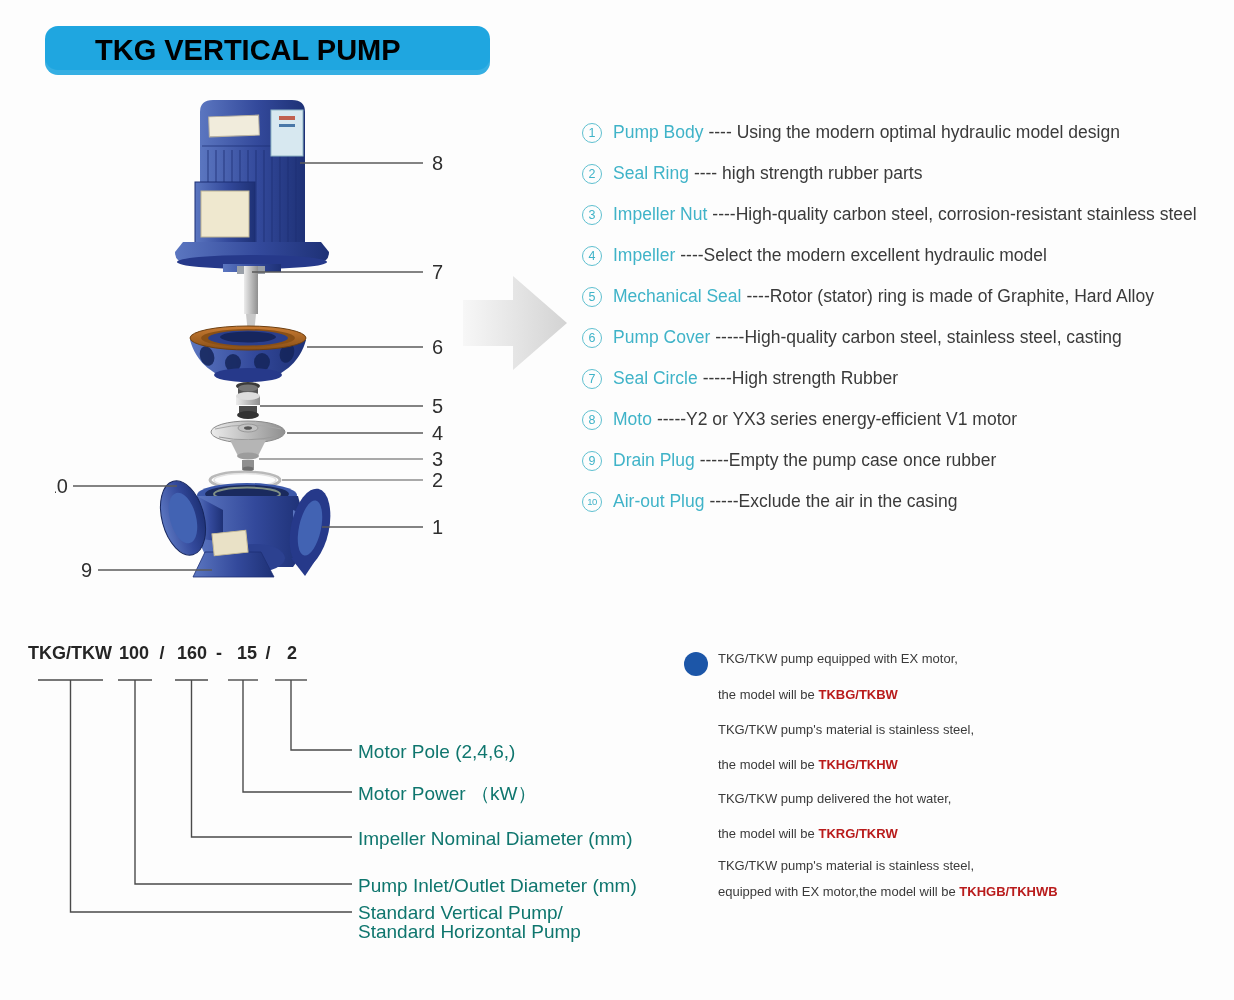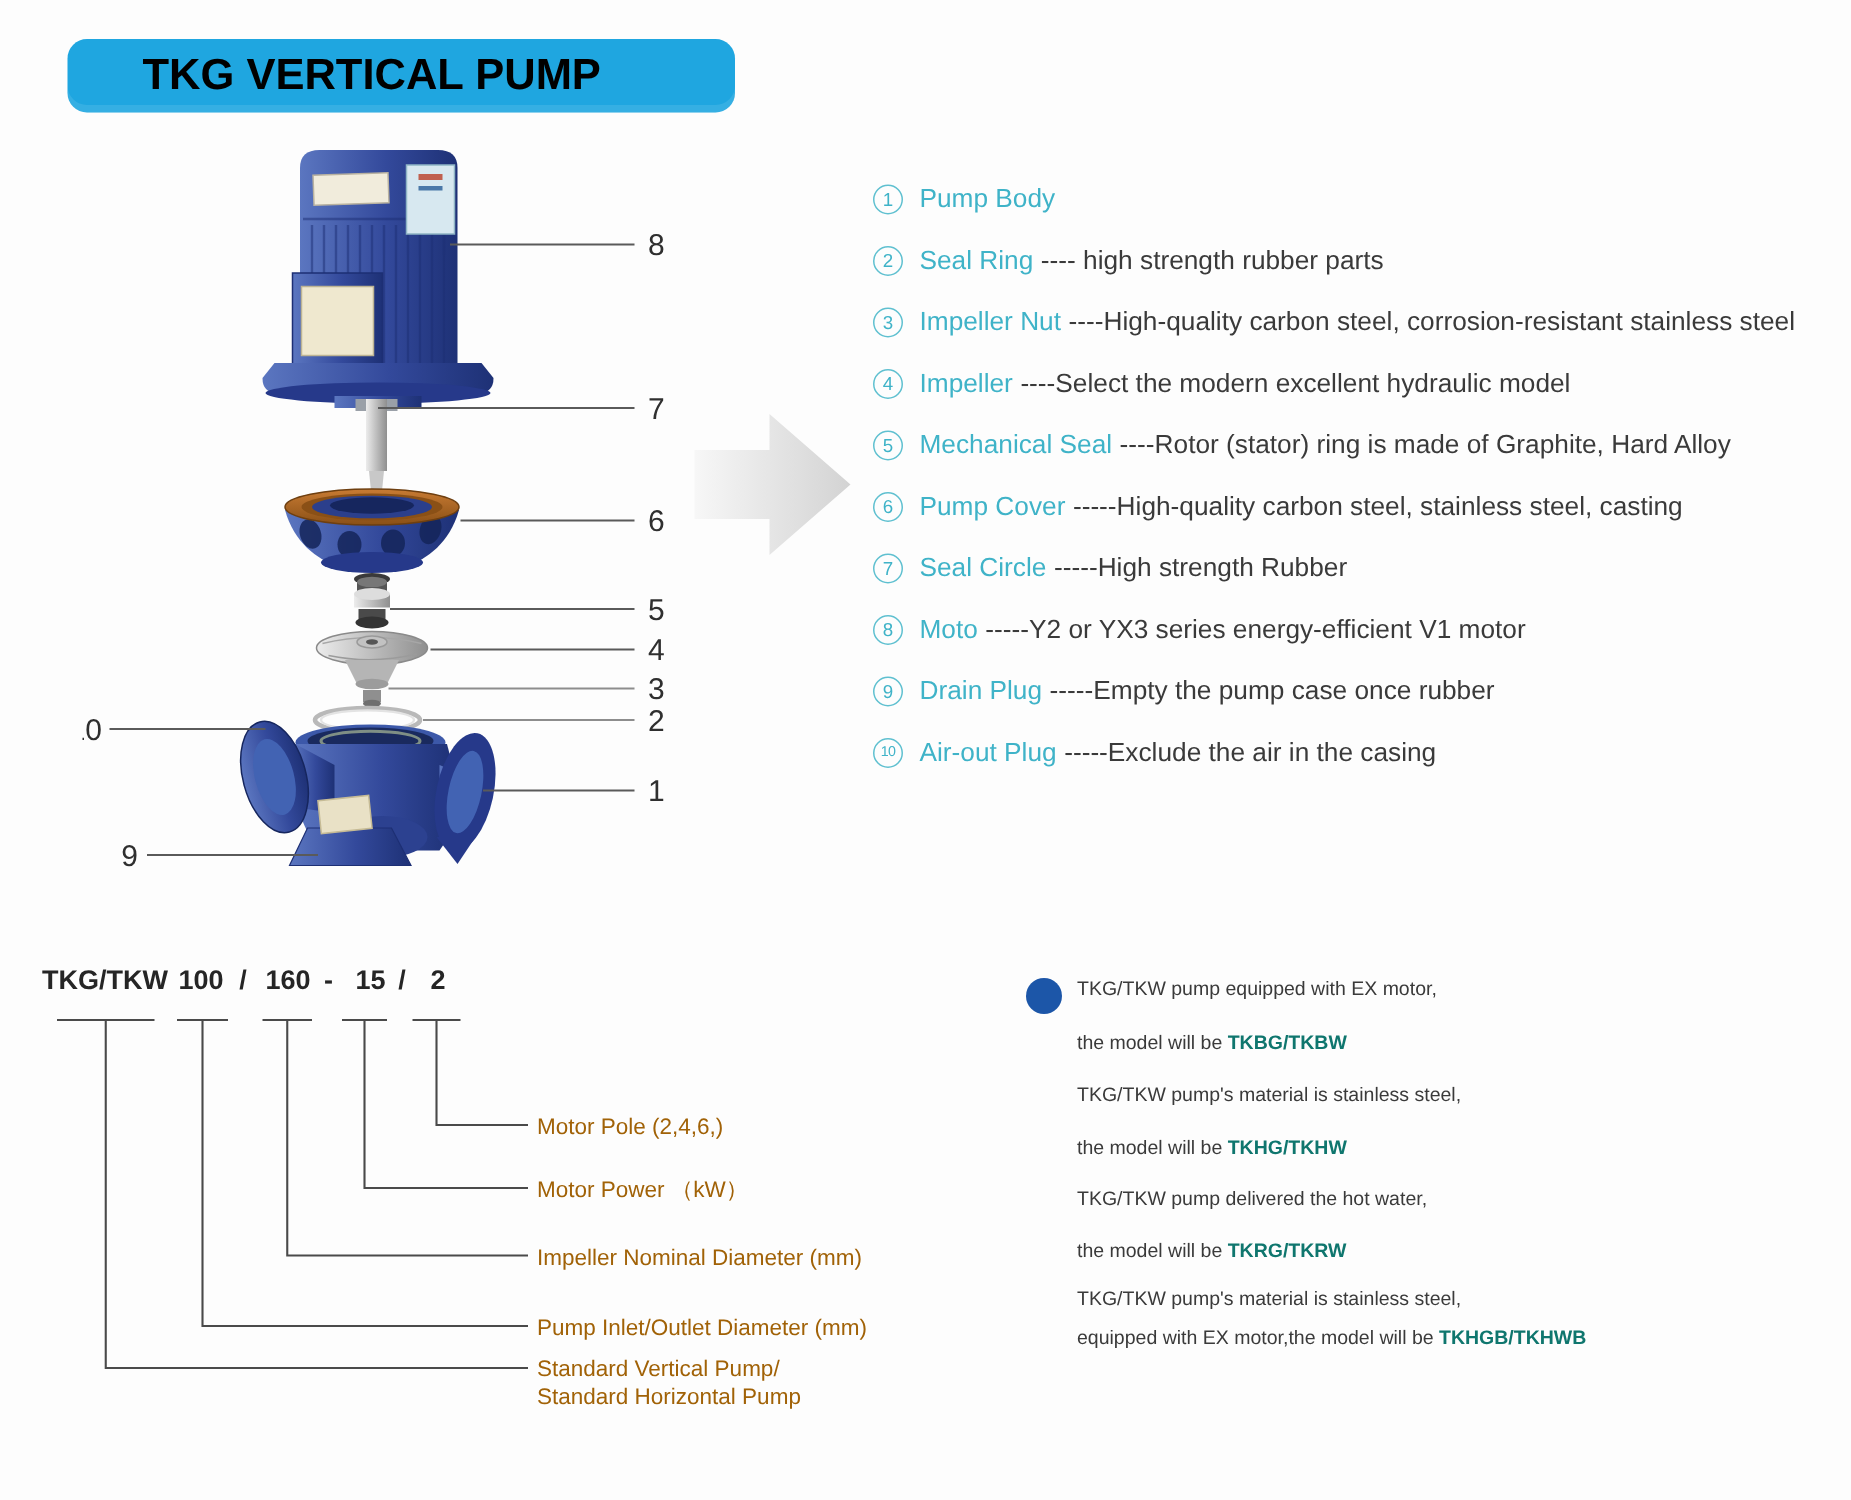--- a/index.html
+++ b/index.html
@@ -24,26 +24,26 @@
   .pnum { flex:0 0 auto; width:20px; height:20px; border:1.3px solid #5fc0d0; border-radius:50%;
           color:#3fb3c8; font-size:12.5px; display:inline-flex; align-items:center; justify-content:center;
           margin-right:11px; }
   .pnum.two { font-size:9.5px; letter-spacing:-0.5px; }
   .pname { color:#3fb3c8; font-size:17.5px; margin-right:5px; }
   .pdesc { color:#3a3a3a; font-size:17.5px; }
 
   
   .code-seg { position:absolute; top:643px; transform:translateX(-50%); font-size:18px; font-weight:bold; color:#252525; }
   .nomen-svg { position:absolute; left:0; top:620px; }
-  .nomen-label { position:absolute; font-size:15px; color:#a16207; white-space:pre-line; line-height:19px; }
+  .nomen-label { position:absolute; font-size:19px; color:#0f766e; white-space:pre-line; line-height:19px; }
 
   
   .note-bullet { position:absolute; left:684px; top:652px; width:24px; height:24px; border-radius:50%; background:#1c56a8; }
   .note-line { position:absolute; left:718px; width:480px; font-size:13px; color:#3a3a3a; white-space:nowrap; }
-  .note-line b { color:#0f766e; }
+  .note-line b { color:#b91c1c; }
 </style>
 </head>
 <body>
 
 <div class="page">
 
   <div class="banner">
     <h1>TKG VERTICAL PUMP</h1>
   </div>
 
@@ -197,20 +197,21 @@
           <stop offset="1" stop-color="#d3d3d3"></stop>
       </linearGradient>
     </defs>
     <polygon points="8,45 58,45 58,21 112,68 58,115 58,91 8,91" fill="url(#gArrow)"></polygon>
   </svg>
 
   <div class="parts-list">
     <div class="part-row">
       <span class="pnum">1</span>
       <span class="pname">Pump Body</span>
+      <span class="pdesc">---- Using the modern optimal hydraulic model design</span>
     </div>
     <div class="part-row">
       <span class="pnum">2</span>
       <span class="pname">Seal Ring</span>
       <span class="pdesc">---- high strength rubber parts</span>
     </div>
     <div class="part-row">
       <span class="pnum">3</span>
       <span class="pname">Impeller Nut</span>
       <span class="pdesc">----High-quality carbon steel, corrosion-resistant stainless steel</span>

